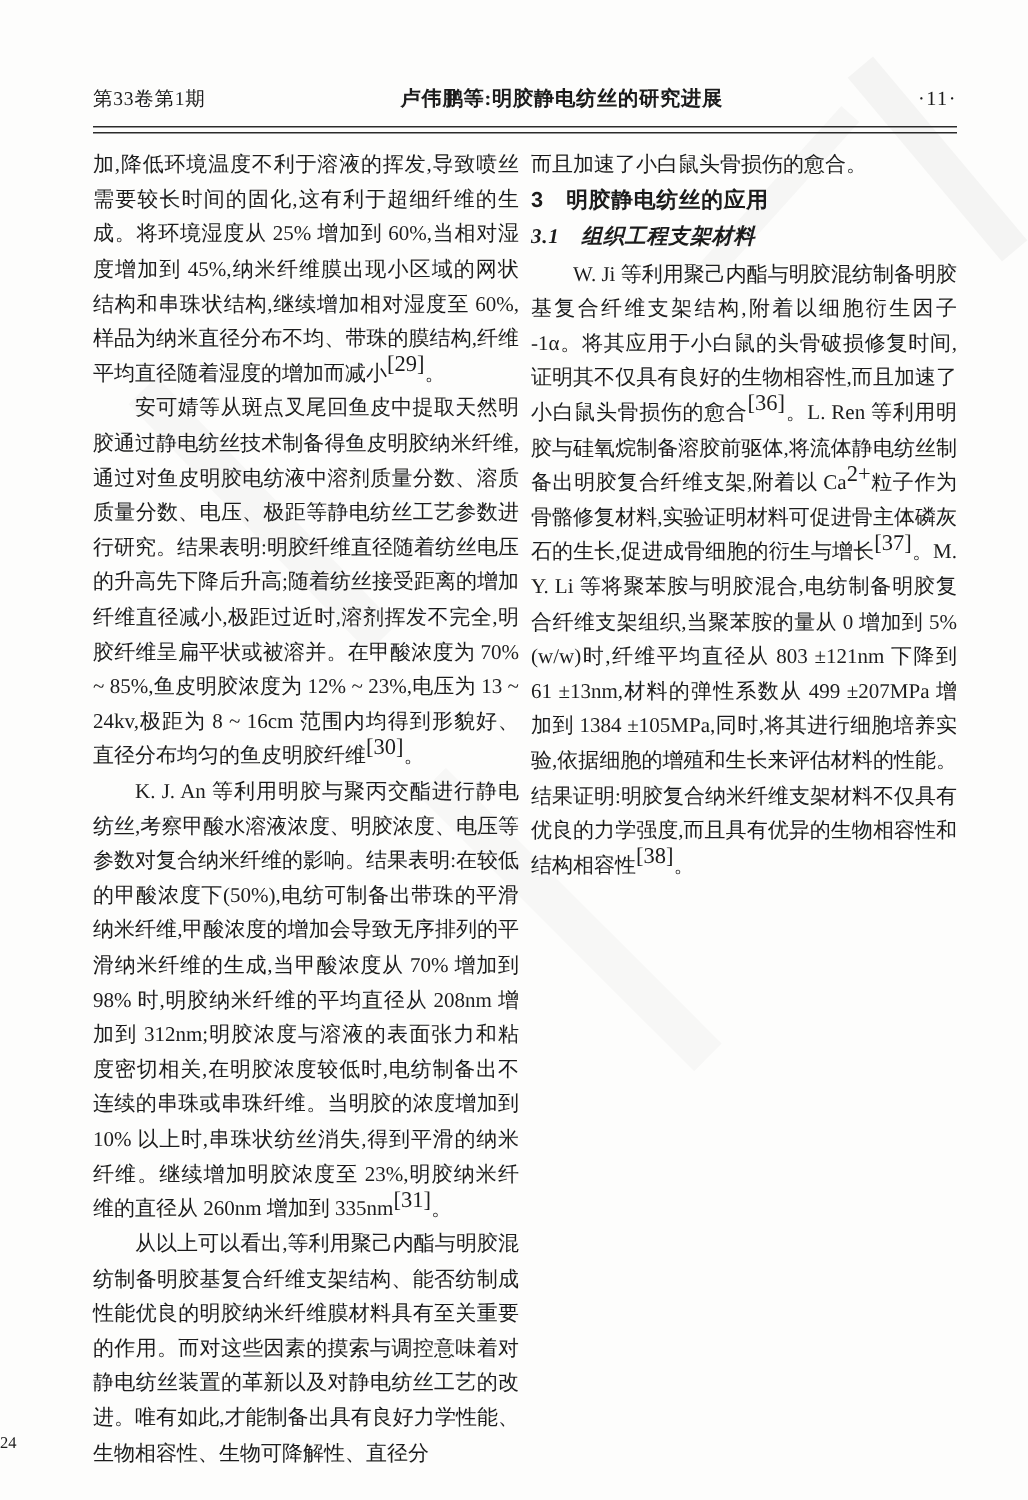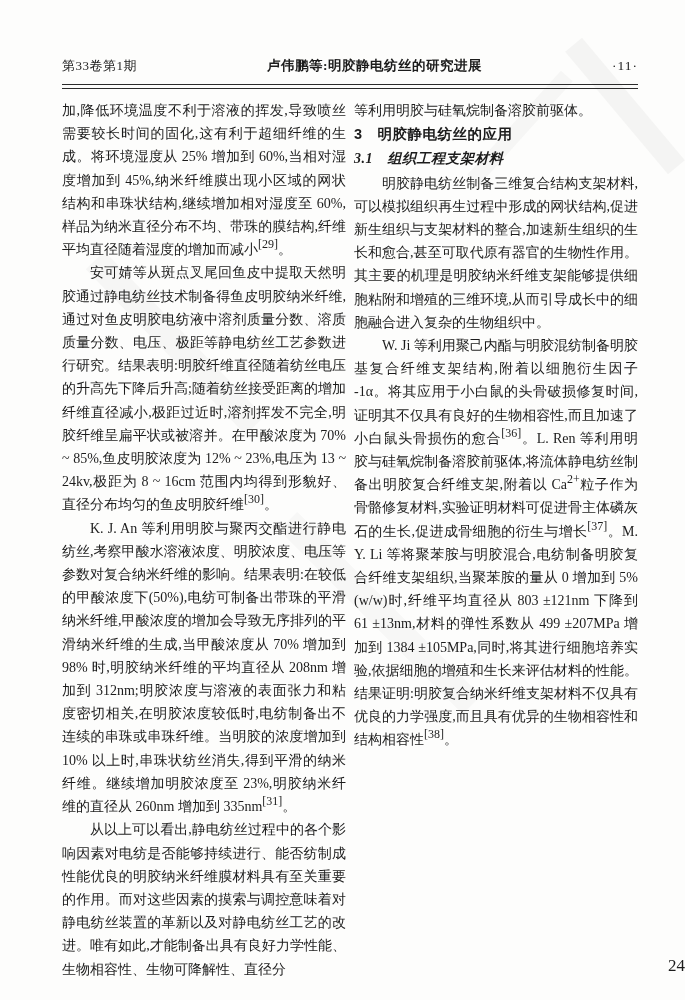--- a/index.html
+++ b/index.html
@@ -40,25 +40,25 @@
   .para.indent{text-indent:2em;}
   .sec-heading{
     font-family:Liberation Sans, sans-serif;
     font-weight:700;font-size:14.5px;
     letter-spacing:.5px;margin:1px 0 !important;text-align:left;
   }
   .subsec-heading{
     font-weight:700;font-style:italic;font-size:14px;
     letter-spacing:.5px;margin:1px 0 !important;text-align:left;
   }
-  sup.ref{font-size:12px;line-height:0;letter-spacing:0;}
+  sup.ref{font-size:15px;line-height:0;letter-spacing:0;}
   
   .page-footer{
     position:absolute;left:0;right:0;top:956px;
-    text-align:right;font-size:17px;z-index:2;
+    text-align:left;font-size:11px;z-index:2;
   }
   
   .wm{position:absolute;z-index:1;background:rgba(125,125,125,.07);pointer-events:none;}
   .wm-a{left:545px;top:95px;width:160px;height:22px;transform:rotate(50deg);}
   .wm-b{left:450px;top:120px;width:140px;height:16px;transform:rotate(-48deg);background:rgba(125,125,125,.05);}
   .wm-c{left:60px;top:330px;width:230px;height:26px;transform:rotate(46deg);background:rgba(125,125,125,.055);}
   .wm-d{left:250px;top:600px;width:260px;height:26px;transform:rotate(45deg);background:rgba(125,125,125,.045);}
 </style>
 </head>
 <body>
@@ -75,27 +75,26 @@
     <span class="running">卢伟鹏等:明胶静电纺丝的研究进展</span>
     <span class="pageno">·11·</span>
   </div>
   <div class="header-rule"></div>
 
   <div class="columns">
     <div class="col">
         <p class="para"><span>加,降低环境温度不利于溶液的挥发,导致喷丝需要较长时间的固化,这有利于超细纤维的生成。将环境湿度从 25% 增加到 60%,当相对湿度增加到 45%,纳米纤维膜出现小区域的网状结构和串珠状结构,继续增加相对湿度至 60%,样品为纳米直径分布不均、带珠的膜结构,纤维平均直径随着湿度的增加而减小</span><sup class="ref">[29]</sup><span>。</span></p>
         <p class="para indent"><span>安可婧等从斑点叉尾回鱼皮中提取天然明胶通过静电纺丝技术制备得鱼皮明胶纳米纤维,通过对鱼皮明胶电纺液中溶剂质量分数、溶质质量分数、电压、极距等静电纺丝工艺参数进行研究。结果表明:明胶纤维直径随着纺丝电压的升高先下降后升高;随着纺丝接受距离的增加纤维直径减小,极距过近时,溶剂挥发不完全,明胶纤维呈扁平状或被溶并。在甲酸浓度为 70% ~ 85%,鱼皮明胶浓度为 12% ~ 23%,电压为 13 ~ 24kv,极距为 8 ~ 16cm 范围内均得到形貌好、直径分布均匀的鱼皮明胶纤维</span><sup class="ref">[30]</sup><span>。</span></p>
         <p class="para indent"><span>K. J. An 等利用明胶与聚丙交酯进行静电纺丝,考察甲酸水溶液浓度、明胶浓度、电压等参数对复合纳米纤维的影响。结果表明:在较低的甲酸浓度下(50%),电纺可制备出带珠的平滑纳米纤维,甲酸浓度的增加会导致无序排列的平滑纳米纤维的生成,当甲酸浓度从 70% 增加到 98% 时,明胶纳米纤维的平均直径从 208nm 增加到 312nm;明胶浓度与溶液的表面张力和粘度密切相关,在明胶浓度较低时,电纺制备出不连续的串珠或串珠纤维。当明胶的浓度增加到 10% 以上时,串珠状纺丝消失,得到平滑的纳米纤维。继续增加明胶浓度至 23%,明胶纳米纤维的直径从 260nm 增加到 335nm</span><sup class="ref">[31]</sup><span>。</span></p>
-        <p class="para indent"><span>从以上可以看出,静电纺丝过程中的各个影响因素对电纺是否能够持续进行、能否纺制成性能优良的明胶纳米纤维膜材料具有至关重要的作用。而对这些因素的摸索与调控意味着对静电纺丝装置的革新以及对静电纺丝工艺的改进。唯有如此,才能制备出具有良好力学性能、生物相容性、生物可降解性、直径分</span></p>
+        <p class="para indent"><span>从以上可以看出,等利用聚己内酯与明胶混纺制备明胶基复合纤维支架结构、能否纺制成性能优良的明胶纳米纤维膜材料具有至关重要的作用。而对这些因素的摸索与调控意味着对静电纺丝装置的革新以及对静电纺丝工艺的改进。唯有如此,才能制备出具有良好力学性能、生物相容性、生物可降解性、直径分</span></p>
       </div>
     <div class="col">
-        <p class="para"><span>等利用明胶与硅氧烷制备溶胶前驱体。</span></p>
+        <p class="para"><span>而且加速了小白鼠头骨损伤的愈合。</span></p>
         <p class="sec-heading"><span>3　明胶静电纺丝的应用</span></p>
         <p class="subsec-heading"><span>3.1　组织工程支架材料</span></p>
-        <p class="para indent"><span>明胶静电纺丝制备三维复合结构支架材料,可以模拟组织再生过程中形成的网状结构,促进新生组织与支架材料的整合,加速新生组织的生长和愈合,甚至可取代原有器官的生物性作用。其主要的机理是明胶纳米纤维支架能够提供细胞粘附和增殖的三维环境,从而引导成长中的细胞融合进入复杂的生物组织中。</span></p>
         <p class="para indent"><span>W. Ji 等利用聚己内酯与明胶混纺制备明胶基复合纤维支架结构,附着以细胞衍生因子 -1α。将其应用于小白鼠的头骨破损修复时间,证明其不仅具有良好的生物相容性,而且加速了小白鼠头骨损伤的愈合</span><sup class="ref">[36]</sup><span>。L. Ren 等利用明胶与硅氧烷制备溶胶前驱体,将流体静电纺丝制备出明胶复合纤维支架,附着以 Ca</span><sup class="ref">2+</sup><span>粒子作为骨骼修复材料,实验证明材料可促进骨主体磷灰石的生长,促进成骨细胞的衍生与增长</span><sup class="ref">[37]</sup><span>。M. Y. Li 等将聚苯胺与明胶混合,电纺制备明胶复合纤维支架组织,当聚苯胺的量从 0 增加到 5%(w/w)时,纤维平均直径从 803 ±121nm 下降到 61 ±13nm,材料的弹性系数从 499 ±207MPa 增加到 1384 ±105MPa,同时,将其进行细胞培养实验,依据细胞的增殖和生长来评估材料的性能。结果证明:明胶复合纳米纤维支架材料不仅具有优良的力学强度,而且具有优异的生物相容性和结构相容性</span><sup class="ref">[38]</sup><span>。</span></p>
       </div>
   </div>
 
   <div class="page-footer">
     <span>24</span>
   </div>
 
 </div>
 

